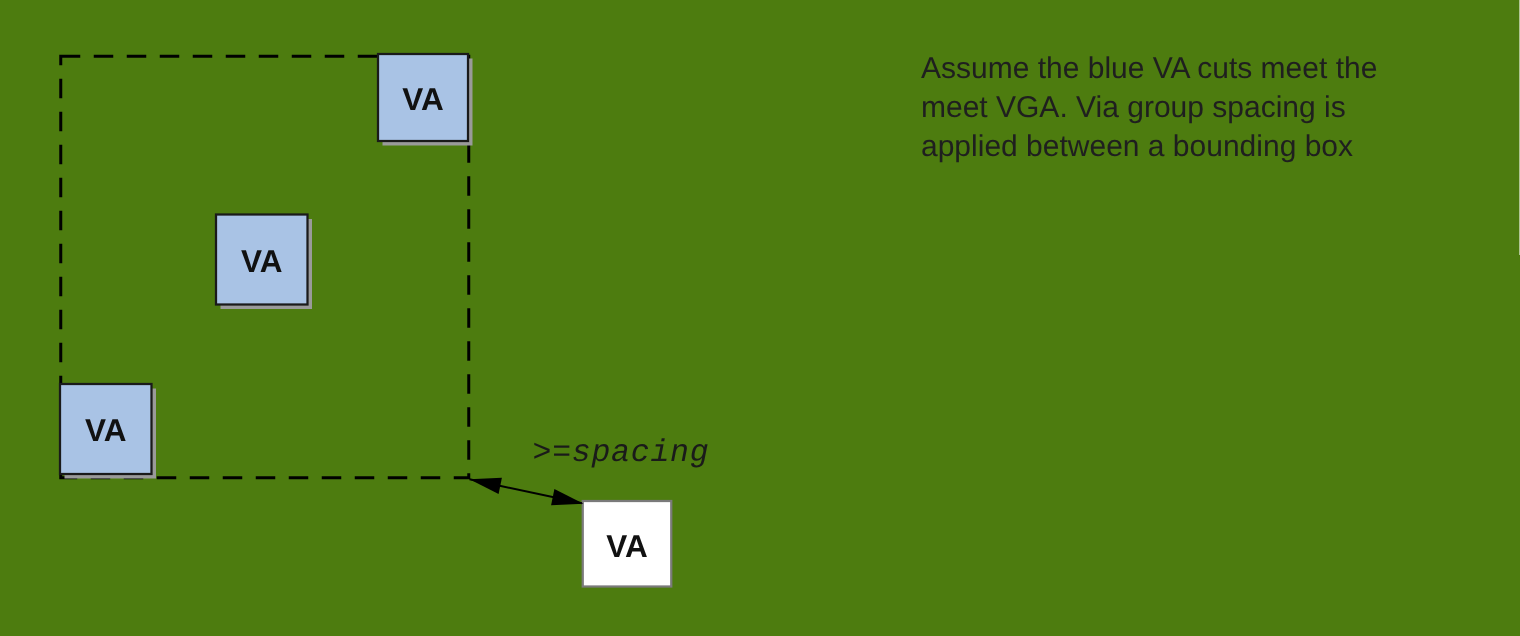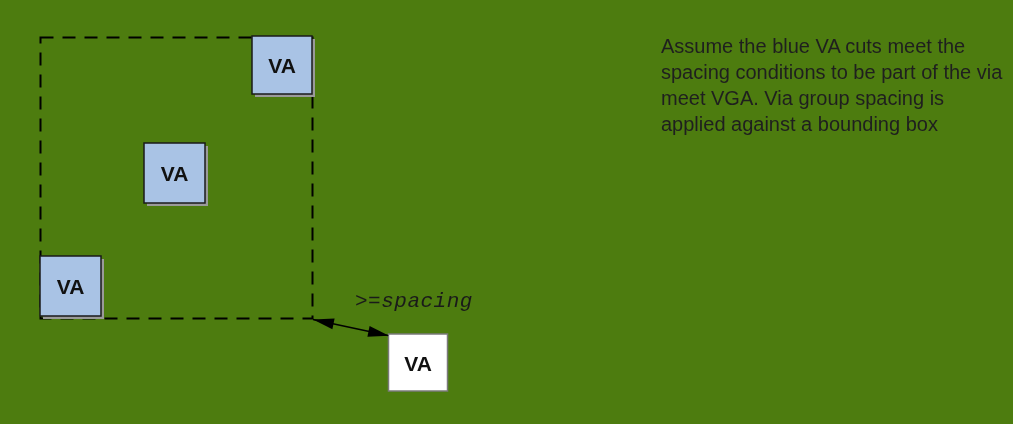--- a/index.html
+++ b/index.html
@@ -28,21 +28,21 @@
   }
   .spacing-label {
     font-family: "Liberation Mono", "DejaVu Sans Mono", monospace;
     font-style: italic;
     font-size: 21px;
     letter-spacing: 0.5px;
     fill: #1a1a1a;
   }
   .description {
     position: absolute;
-    left: 661px;
+    left: 614px;
     top: 33px;
     font-size: 20px;
     line-height: 26px;
     color: #1f1f1f;
     white-space: nowrap;
   }
 </style>
 </head>
 <body>
 
@@ -80,18 +80,17 @@
       <line x1="313" y1="319.5" x2="388" y2="335.5" stroke-width="1.3" stroke="#000000"></line>
       <polygon points="313,319.5 332.4,329.3 334.6,318.5" fill="#000000"></polygon>
       <polygon points="389,335.8 367.4,336.8 369.6,326.0" fill="#000000"></polygon>
     </g>
 
     <text x="355" y="307" class="spacing-label">&gt;=spacing</text>
   </svg>
 
   <div class="description">
     <div>Assume the blue VA cuts meet the</div>
-    <div>spacing conditions to be part of the via</div>
     <div>meet VGA. Via group spacing is</div>
-    <div>applied against a bounding box</div>
+    <div>applied between a bounding box</div>
   </div>
 
 </div>
 
 </body></html>

